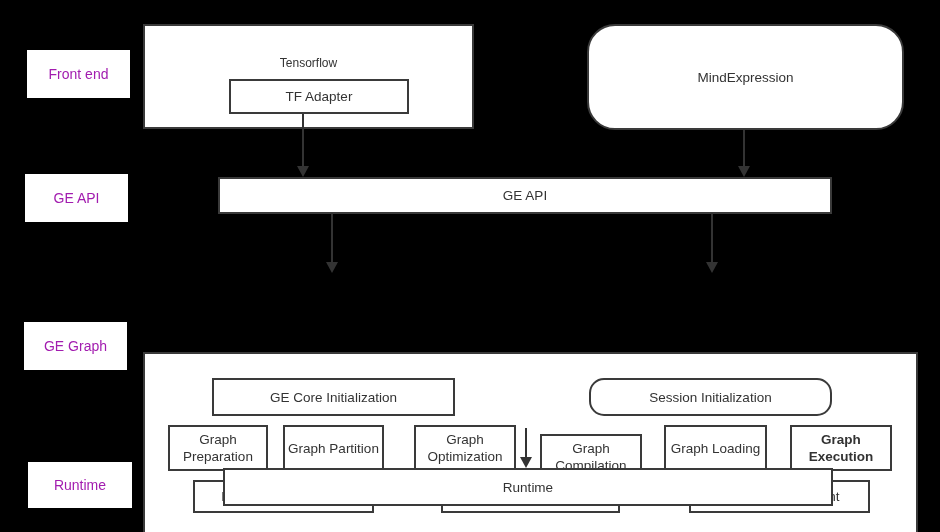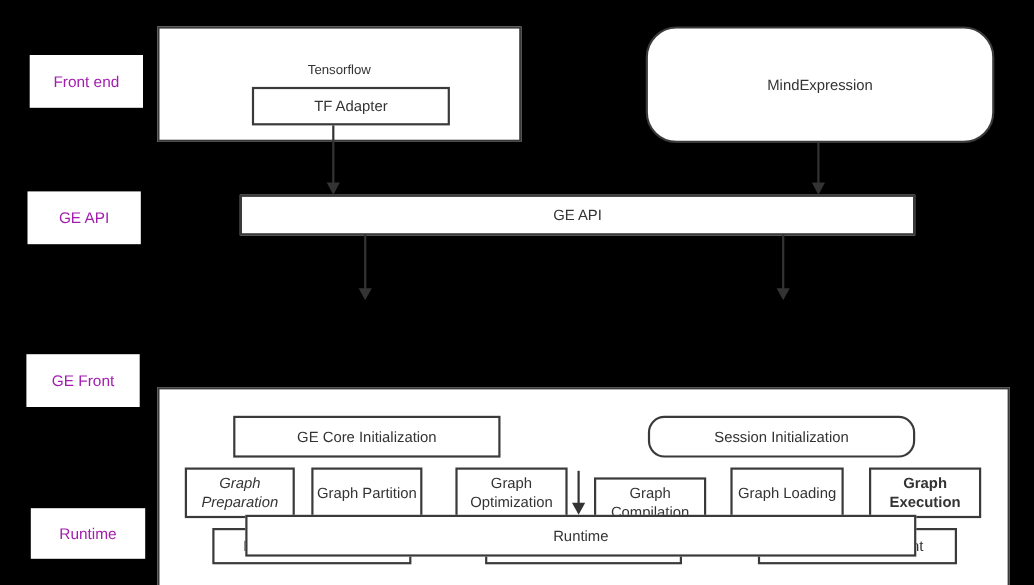--- a/index.html
+++ b/index.html
@@ -67,38 +67,38 @@
     border-top: 11px solid #333333;
   }
 </style>
 </head>
 <body>
 
 <div class="stage">
 
   <div class="lane" style="left:27px; top:50px; width:103px; height:48px;">Front end</div>
   <div class="lane" style="left:25px; top:174px; width:103px; height:48px;">GE API</div>
-  <div class="lane" style="left:24px; top:322px; width:103px; height:48px;">GE Front</div>
+  <div class="lane" style="left:24px; top:322px; width:103px; height:48px;">GE Graph</div>
   <div class="lane" style="left:28px; top:462px; width:104px; height:46px;">Runtime</div>
 
   <div class="box frame" style="left:143px; top:24px; width:331px; height:105px;">
     <div class="frame-title">Tensorflow</div>
     <div class="box centered" style="left:68px; top:53px; width:180px; height:35px;margin-left:16px;">TF Adapter</div>
   </div>
 
   <div class="box centered" style="left:587px; top:24px; width:317px; height:106px;border-radius:28px;">MindExpression</div>
 
   <div class="box centered" style="left:218px; top:177px; width:614px; height:37px;">GE API</div>
 
   <div class="box frame" style="left:143px; top:247px; width:775px; height:234px;">
 
     <div class="box centered" style="left:67px; top:24px; width:243px; height:38px;">GE Core Initialization</div>
     <div class="box centered" style="left:444px; top:24px; width:243px; height:38px;border-radius:15px;">Session Initialization</div>
 
-    <div class="box centered" style="left:23px; top:71px; width:100px; height:46px;font-style:italic;">Graph Preparation</div>
+    <div class="box centered" style="left:23px; top:71px; width:100px; height:46px;">Graph Preparation</div>
     <div class="box centered" style="left:138px; top:71px; width:101px; height:46px;">Graph Partition</div>
     <div class="box centered" style="left:269px; top:71px; width:102px; height:46px;">Graph Optimization</div>
     <div class="box centered" style="left:395px; top:80px; width:102px; height:46px;">Graph Compilation</div>
     <div class="box centered" style="left:519px; top:71px; width:103px; height:46px;">Graph Loading</div>
     <div class="box centered" style="left:645px; top:71px; width:102px; height:46px;font-weight:bold;">Graph Execution</div>
 
     <div class="box centered" style="left:48px; top:126px; width:181px; height:33px;">Engine Management</div>
     <div class="box centered" style="left:296px; top:126px; width:179px; height:33px;">Operator Management</div>
     <div class="box centered" style="left:544px; top:126px; width:181px; height:33px;">Graph Management</div>
   </div>

